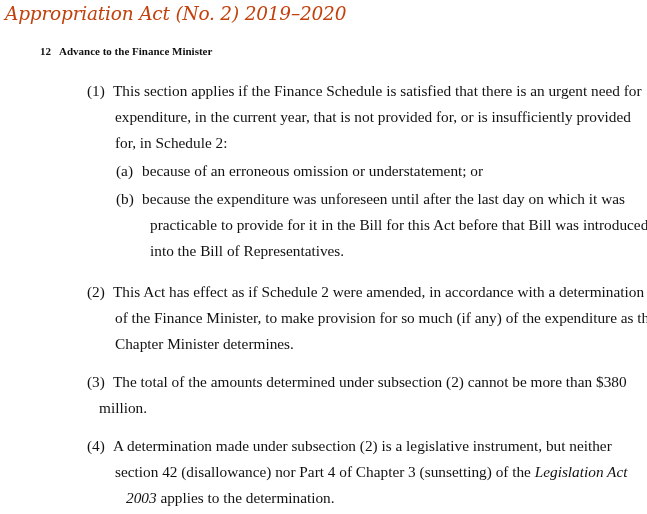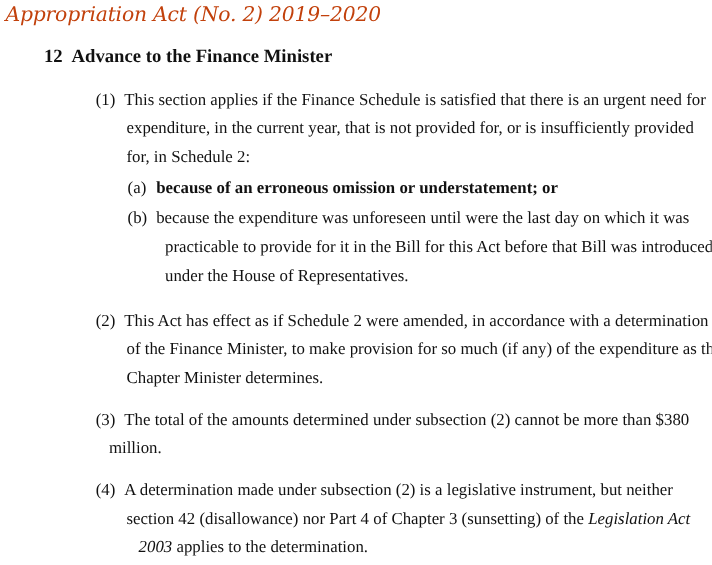--- a/index.html
+++ b/index.html
@@ -6,21 +6,21 @@
     body { width: 647px; height: 514px; overflow: hidden; position: relative; color: #111111; }
     .doc-title {
       position: absolute; left: 5px; top: 2px;
       font-family: "DejaVu Serif", serif; font-style: italic;
       font-size: 18.5px; line-height: 24px; color: #c2410c; white-space: nowrap;
       letter-spacing: -0.2px;
     }
     .section-heading {
       position: absolute; left: 40px; top: 41px;
       font-family: "Liberation Serif", serif; font-weight: bold;
-      font-size: 17px; line-height: 20px; white-space: nowrap;
+      font-size: 11px; line-height: 20px; white-space: nowrap;
     }
     .section-heading .num { margin-right: 8px; }
     .block {
       position: absolute; left: 0; width: 647px;
       font-family: "Liberation Serif", serif; font-size: 15.3px; line-height: 26px;
     }
     .line { position: absolute; white-space: nowrap; }
     .sub-label { position: absolute; white-space: nowrap; }
     em { font-style: italic; text-align: right; }
   </style>
@@ -36,28 +36,28 @@
   </div>
 
   <div class="block" style="top:78px;">
     <span class="sub-label" style="left:87px; top:0;">(1)</span>
     <span class="line" style="left:113px; top:0;">This section applies if the Finance Schedule is satisfied that there is an urgent need for</span>
     <span class="line" style="left:115px; top:26px;">expenditure, in the current year, that is not provided for, or is insufficiently provided</span>
     <span class="line" style="left:115px; top:52px;">for, in Schedule 2:</span>
 
     <div>
       <span class="sub-label" style="left:116px; top:80px;">(a)</span>
-      <span class="line" style="left:142px; top:80px;font-weight:bold;">because of an erroneous omission or understatement; or</span>
+      <span class="line" style="left:142px; top:80px;">because of an erroneous omission or understatement; or</span>
     </div>
 
     <div>
       <span class="sub-label" style="left:116px; top:108px;">(b)</span>
-      <span class="line" style="left:142px; top:108px;">because the expenditure was unforeseen until were the last day on which it was</span>
+      <span class="line" style="left:142px; top:108px;">because the expenditure was unforeseen until after the last day on which it was</span>
       <span class="line" style="left:150px; top:134px;">practicable to provide for it in the Bill for this Act before that Bill was introduced</span>
-      <span class="line" style="left:150px; top:160px;">under the House of Representatives.</span>
+      <span class="line" style="left:150px; top:160px;">into the Bill of Representatives.</span>
     </div>
   </div>
 
   <div class="block" style="top:279px;">
     <span class="sub-label" style="left:87px; top:0;">(2)</span>
     <span class="line" style="left:113px; top:0;">This Act has effect as if Schedule 2 were amended, in accordance with a determination</span>
     <span class="line" style="left:115px; top:26px;">of the Finance Minister, to make provision for so much (if any) of the expenditure as the</span>
     <span class="line" style="left:115px; top:52px;">Chapter Minister determines.</span>
   </div>
 

